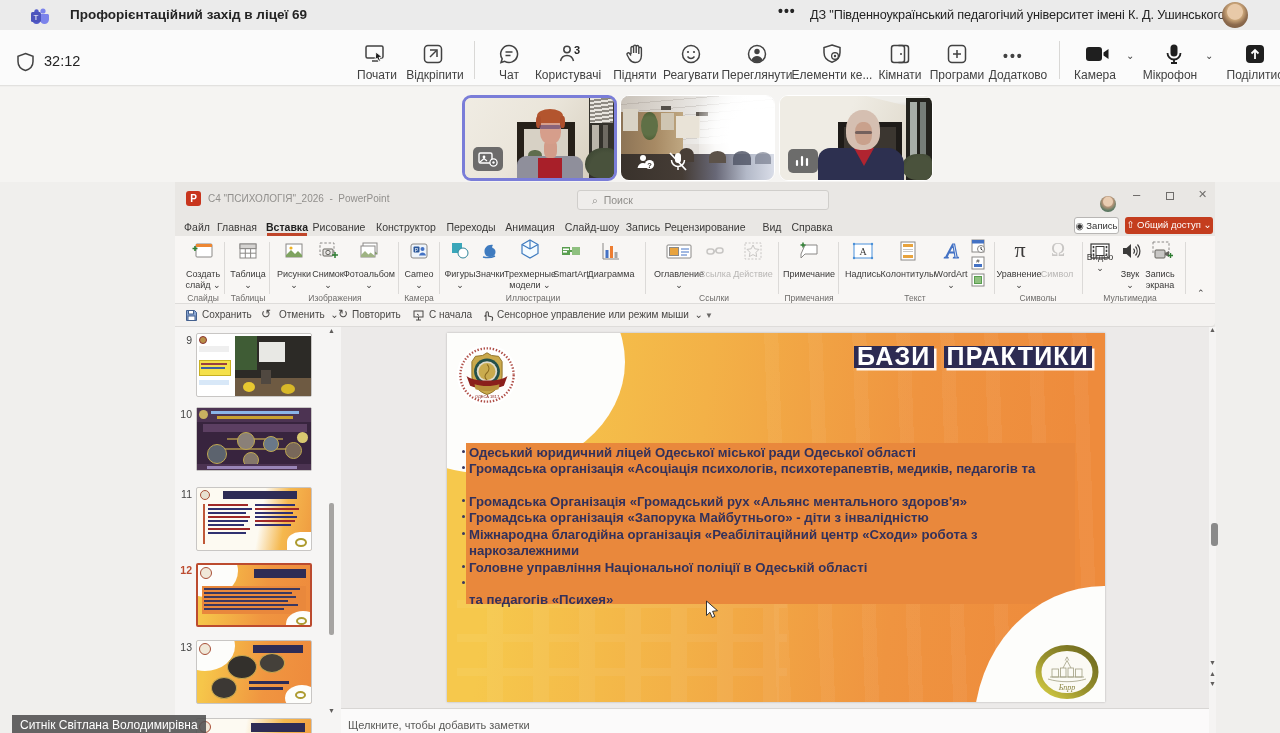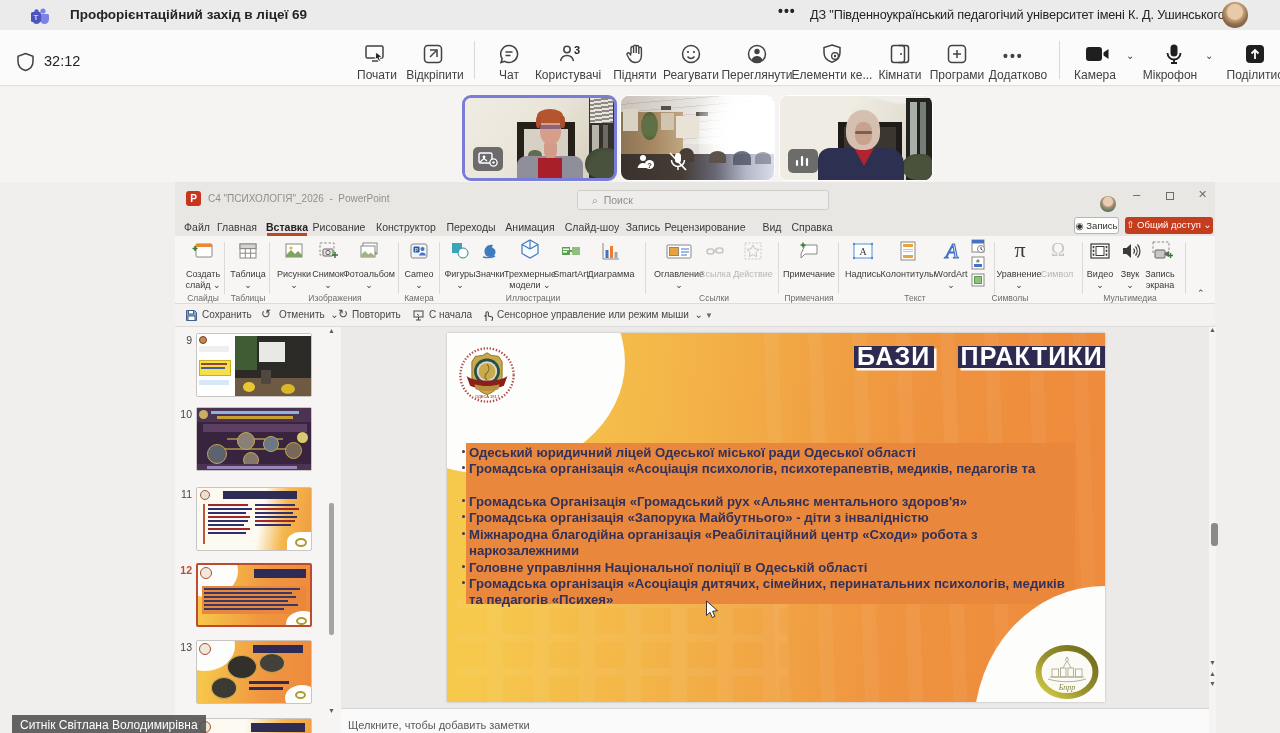--- a/index.html
+++ b/index.html
@@ -401,27 +401,27 @@
         </svg>
     <svg class="ab" style="left:795px;top:36px" width="16" height="16" viewBox="0 0 16 16">
           <rect x="2" y="2" width="12" height="12" fill="#fff" stroke="#8a8886"></rect>
           <rect x="4.5" y="4.5" width="7" height="7" fill="#8fc07f" stroke="#5a9e4f"></rect>
         </svg>
     <div class="rgrp" style="left:740px">Текст</div>
     <div class="ab" style="left:832px;top:1px;width:26px;height:26px;font-size:22px;color:#3b3a39;text-align:center;font-family:'Liberation Serif',serif">π</div>
     <div class="rlab" style="left:844px;top:33px">Уравнение<br>⌄</div>
     <div class="ab" style="left:872px;top:3px;width:22px;height:24px;font-size:19px;color:#c8c6c4;text-align:center;font-family:'Liberation Serif',serif">Ω</div>
     <div class="rlab" style="left:882px;top:33px;color:#b8b6b4">Символ</div>
-    <div class="rgrp" style="left:835px">Символы</div>
+    <div class="rgrp" style="left:863px">Символы</div>
     <svg class="ab" style="left:914px;top:4px" width="22" height="22" viewBox="0 0 22 22">
           <rect x="2" y="4" width="18" height="14" fill="#fff" stroke="#3b3a39" stroke-width="1.2"></rect>
           <path d="M4.5 6v2.2M4.5 9.8v2.2M4.5 13.6v2.2M17.5 6v2.2M17.5 9.8v2.2M17.5 13.6v2.2" stroke="#3b3a39" stroke-width="1.6"></path>
           <rect x="7" y="6.5" width="8" height="9" fill="none" stroke="#3b3a39"></rect>
         </svg>
-    <div class="rlab" style="left:925px;top:33px">Видео<br>⌄</div>
+    <div class="rlab" style="left:925px;top:16px">Видео<br>⌄</div>
     <svg class="ab" style="left:945px;top:4px" width="22" height="22" viewBox="0 0 22 22">
           <path d="M3 8v6h3.5L11 18V4L6.5 8z" fill="#3b3a39"></path>
           <path d="M13.5 8.5a4 4 0 0 1 0 5M15.5 6.5a7 7 0 0 1 0 9M17.5 4.5a10 10 0 0 1 0 13" stroke="#3b3a39" fill="none" stroke-width="1.2"></path>
         </svg>
     <div class="rlab" style="left:955px;top:33px">Звук<br>⌄</div>
     <svg class="ab" style="left:974px;top:4px" width="24" height="22" viewBox="0 0 24 22">
           <rect x="4" y="2" width="16" height="11" fill="none" stroke="#8a8886" stroke-dasharray="2.5 1.8"></rect>
           <rect x="6" y="10" width="10" height="8" rx="1" fill="#c8c6c4" stroke="#66645f"></rect>
           <path d="M16 13l4-2v6l-4-2z" fill="#66645f"></path>
           <path d="M21.5 13v5M19 15.5h5" stroke="#2e7d32" stroke-width="1.4"></path>
@@ -559,33 +559,32 @@
     <circle cx="36" cy="36" r="26.5" fill="#fdfdfb"></circle>
     <path d="M36 11l5 3 8 1 4 6v16c0 10-8 18-17 21-9-3-17-11-17-21V21l4-6 8-1z" fill="#c9a94c" stroke="#8a6a20" stroke-width="1"></path>
     <circle cx="36" cy="32" r="14.5" fill="#23504a"></circle>
     <circle cx="36" cy="32" r="11.5" fill="#dfdacb"></circle>
     <circle cx="36" cy="32" r="9.5" fill="#c9ab4e"></circle>
     <path d="M36 24c3 2.5 3 7 0 9.5-3 2.5-3 6 0 8" fill="none" stroke="#8a6a20" stroke-width="1.2"></path>
     <path d="M13 37c7 7 39 7 46 0l-4 11c-9 4.5-29 4.5-38 0z" fill="#8a1f1c"></path>
     <path d="M22 46.5c8 2.6 20 2.6 28 0l-1 5.5c-8 2.6-18 2.6-26 0z" fill="#b8903c"></path>
     <text x="36" y="62" font-size="4.6" fill="#8a2420" text-anchor="middle" font-family="Liberation Sans">ОДЕСА  1817</text>
   </svg>
-  <div class="ab" style="left:407px;top:13px;display:flex;gap:24px">
+  <div class="ab" style="left:407px;top:13px;display:flex;gap:10px">
     <div style="height:22px;background:#2d2b52;color:#fff;font-size:25px;line-height:20px;font-weight:700;letter-spacing:1.2px;padding:0 3px;box-shadow:2.5px 2.5px 0 rgba(255,255,255,.92)">БАЗИ</div>
     <div style="height:22px;background:#2d2b52;color:#fff;font-size:25px;line-height:20px;font-weight:700;letter-spacing:1.2px;padding:0 3px;box-shadow:2.5px 2.5px 0 rgba(255,255,255,.92)">ПРАКТИКИ</div>
   </div>
   <div class="ab" style="left:19px;top:110px;width:609px;height:161px;background:#e9883c"></div>
   <div class="ab bl" style="top:112px">Одеський юридичний ліцей Одеської міської ради Одеської області</div>
   <div class="ab bl" style="top:128px">Громадська організація «Асоціація психологів, психотерапевтів, медиків, педагогів та</div>
   <div class="ab bl" style="top:177px">Громадська організація «Запорука Майбутнього» - діти з інвалідністю</div>
   <div class="ab bl" style="top:161px">Громадська Організація «Громадський рух «Альянс ментального здоров'я»</div>
   <div class="ab bl" style="top:194px">Міжнародна благодійна організація «Реабілітаційний центр «Сходи» робота з</div>
   <div class="ab bl" style="top:210px">наркозалежними</div>
   <div class="ab bl" style="top:227px">Головне управління Національної поліції в Одеській області</div>
-  <div class="ab bl" style="top:243px">Громадська організація «Асоціація дитячих, сімейних, перинатальних психологів, медиків</div>
   <div class="ab bl" style="top:259px">та педагогів «Психея»</div>
   <div class="ab bdot" style="top:117px"></div>
   <div class="ab bdot" style="top:133px"></div>
   <div class="ab bdot" style="top:166px"></div>
   <div class="ab bdot" style="top:182px"></div>
   <div class="ab bdot" style="top:199px"></div>
   <div class="ab bdot" style="top:232px"></div>
   <div class="ab bdot" style="top:248px"></div>
   <div class="ab" style="left:527px;top:253px;width:260px;height:284px;border-radius:50%;background:#fdfdfb"></div>
   <svg class="ab" style="left:588px;top:312px" width="64" height="56" viewBox="0 0 64 56">

